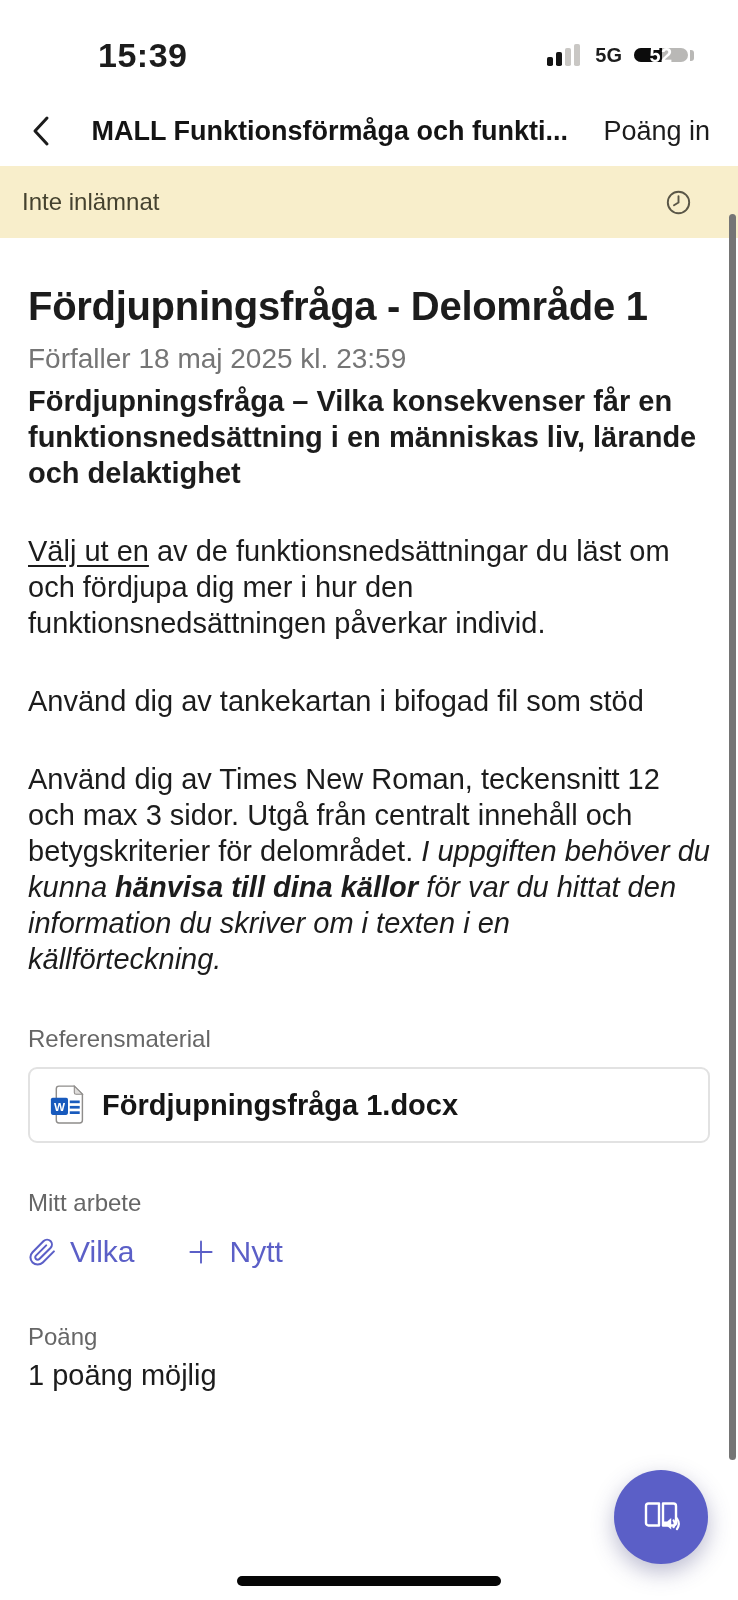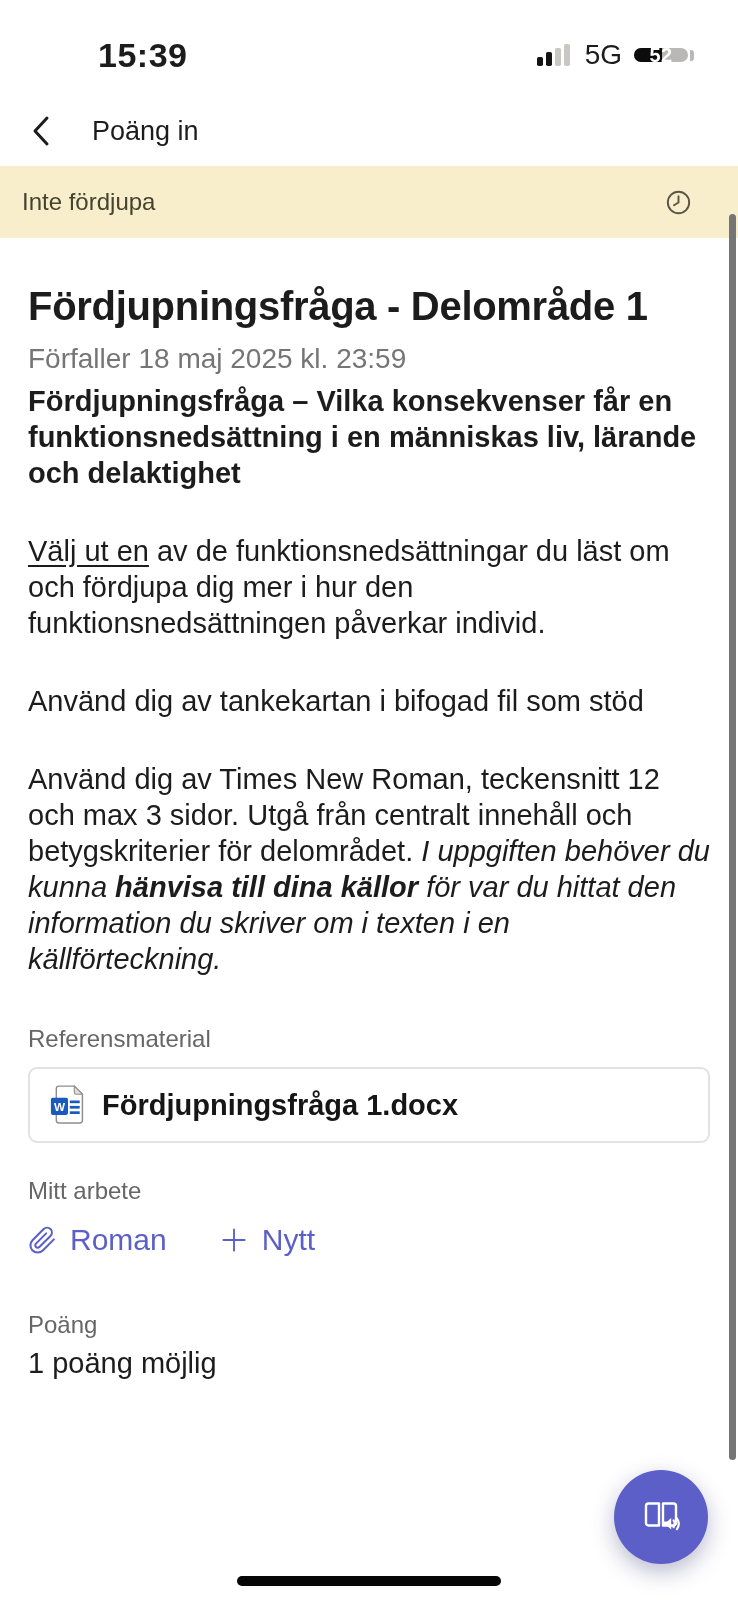--- a/index.html
+++ b/index.html
@@ -15,21 +15,21 @@
   
   .status-bar {
     height: 96px;
     display: flex;
     align-items: center;
     justify-content: space-between;
     padding: 14px 44px 0 98px;
   }
   .time { font-size: 34px; font-weight: 600; letter-spacing: 0.5px; }
   .status-right { display: flex; align-items: center; gap: 12px; }
-  .network-label { font-size: 28px; font-weight: 400; }
+  .network-label { font-size: 20px; font-weight: 700; }
   .battery { position: relative; width: 54px; height: 14px; border-radius: 8px; overflow: hidden; background: #b9b8b6; }
   .battery-fill { position: absolute; left: 0; top: 0; bottom: 0; width: 52%; background: #0c0c0c; }
   .battery-num {
     position: absolute; inset: 0; display: flex; align-items: center; justify-content: center;
     color: #ffffff; font-size: 20px; font-weight: 700; letter-spacing: 0.5px;
   }
   .battery-cap { width: 4px; height: 11px; background: #b9b8b6; border-radius: 0 3px 3px 0; margin-left: 2px; }
 
   
   .nav-bar {
@@ -89,21 +89,21 @@
     border-radius: 9px;
     height: 76px;
     display: flex;
     align-items: center;
     padding: 0 20px;
     cursor: pointer;
     background: #ffffff;
   }
   .file-name { font-size: 29px; font-weight: 600; margin-left: 16px; color: #161616; }
 
-  .label-work { margin-top: 34px; }
+  .label-work { margin-top: 46px; }
   .work-row { display: flex; align-items: center; gap: 52px; margin-top: 18px; }
   .work-btn {
     display: flex; align-items: center; gap: 13px;
     color: #5b5fc7; font-size: 30px; cursor: pointer;
     background: none; border: none; font-family: inherit;
   }
 
   .label-points { margin-top: 54px; }
   .points-value { font-size: 29px; margin-top: 8px; }
 
@@ -170,25 +170,26 @@
 </div>
 
 <div class="nav-bar">
   <div class="back-btn">
     <span>
       <svg width="28" height="34" viewBox="0 0 28 34" fill="none" stroke="#1c1c1c" stroke-width="3" stroke-linecap="round" stroke-linejoin="round">
         <polyline points="19,4 7,17 19,30"></polyline>
       </svg>
     </span>
   </div>
+  <div class="nav-title">MALL Funktionsförmåga och funkti...</div>
   <button class="submit-btn">Poäng in</button>
 </div>
 
 <div class="banner">
-  <span class="banner-text">Inte fördjupa</span>
+  <span class="banner-text">Inte inlämnat</span>
   <span>
     <svg width="27" height="27" viewBox="0 0 24 24" fill="none" stroke="#5a5647" stroke-width="1.7" stroke-linecap="round">
       <circle cx="12" cy="12" r="9.5"></circle>
       <polyline points="12,6.5 12,12 8,14.5"></polyline>
     </svg>
   </span>
 </div>
 
 <div class="content">
   <h1 class="page-title">Fördjupningsfråga - Delområde 1</h1>
@@ -220,21 +221,21 @@
   </div>
 
   <div class="section-label label-work">Mitt arbete</div>
   <div class="work-row">
     <button class="work-btn">
       <span>
         <svg width="29" height="29" viewBox="0 0 24 24" fill="none" stroke="#5b5fc7" stroke-width="1.7" stroke-linecap="round" stroke-linejoin="round">
           <path d="M21.44 11.05l-9.19 9.19a6 6 0 0 1-8.49-8.49l9.19-9.19a4 4 0 0 1 5.66 5.66l-9.2 9.19a2 2 0 0 1-2.83-2.83l8.49-8.48"></path>
         </svg>
       </span>
-      <span>Roman</span>
+      <span>Vilka</span>
     </button>
     <button class="work-btn">
       <span>
         <svg width="30" height="30" viewBox="0 0 24 24" fill="none" stroke="#5b5fc7" stroke-width="1.5" stroke-linecap="round">
           <line x1="12" y1="3.5" x2="12" y2="20.5"></line>
           <line x1="3.5" y1="12" x2="20.5" y2="12"></line>
         </svg>
       </span>
       <span>Nytt</span>
     </button>

